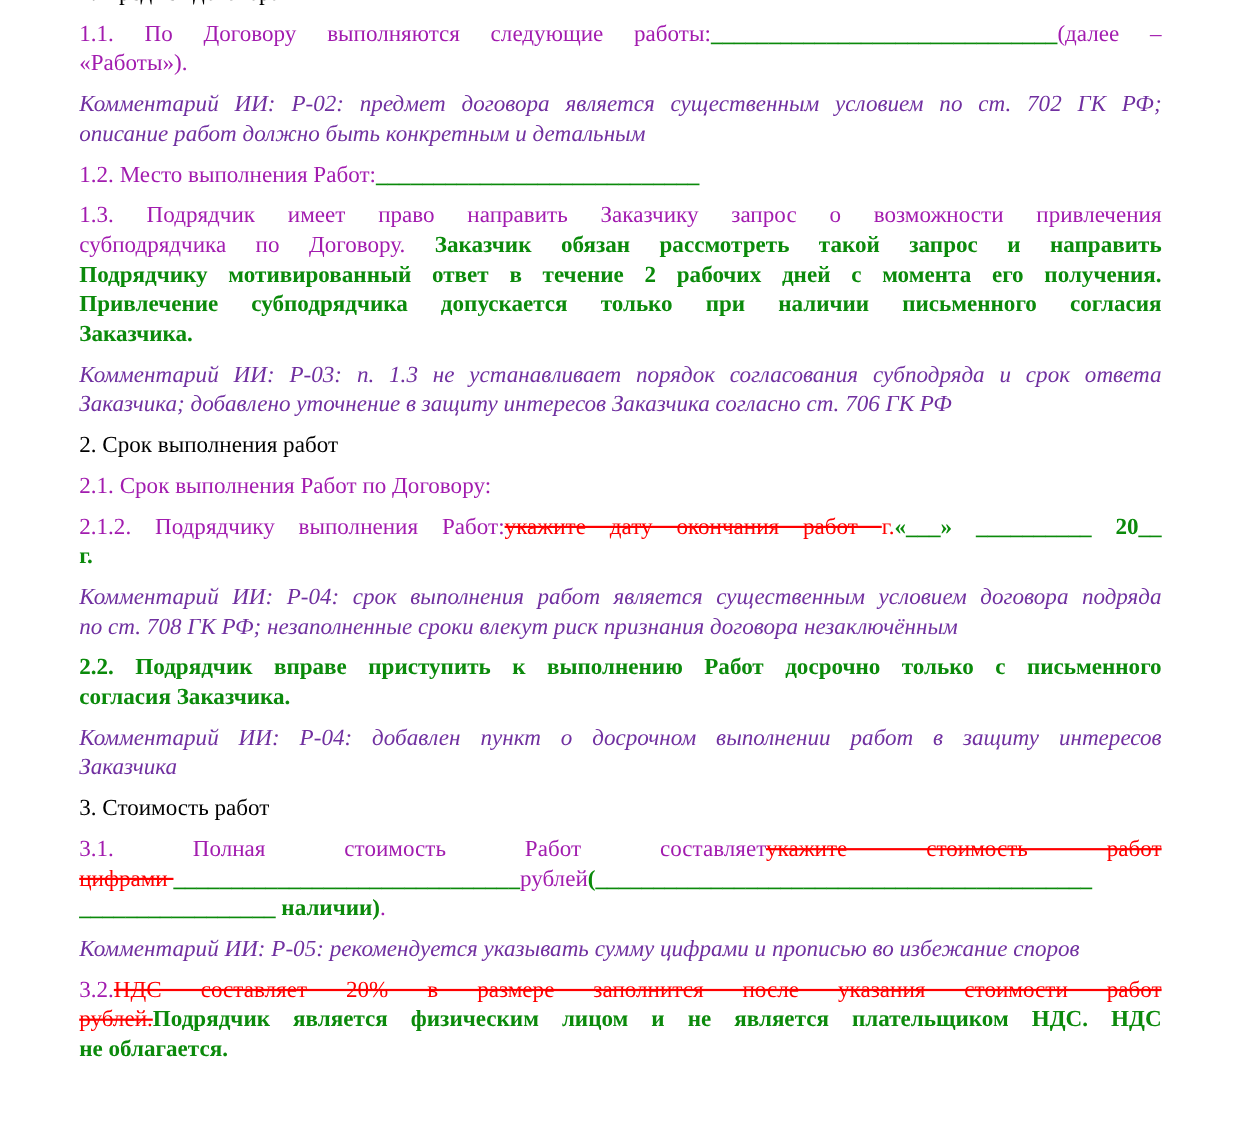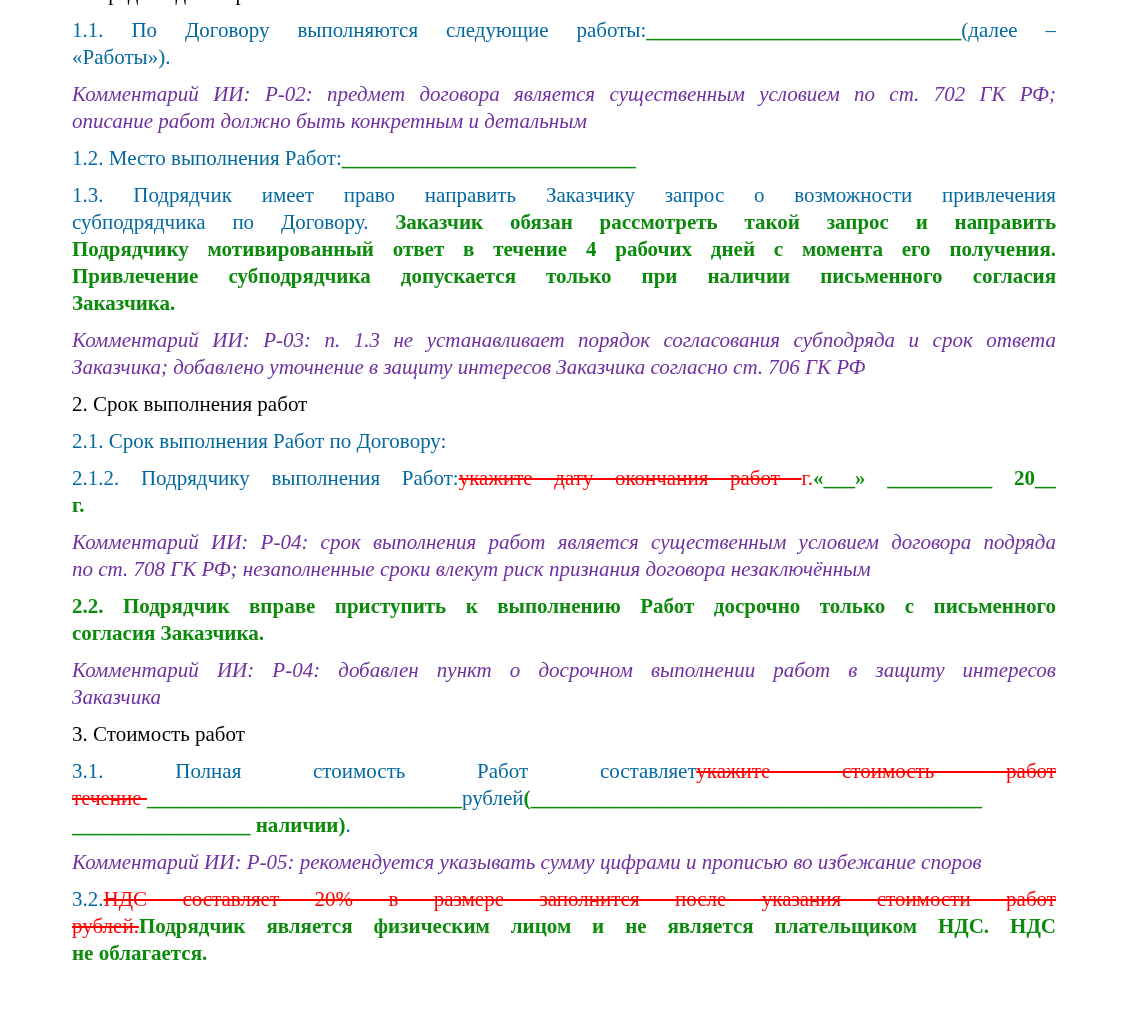--- a/index.html
+++ b/index.html
@@ -19,21 +19,21 @@
     font-size: 21px;
     line-height: 27px;
     color: #000000;
   }
   .para { margin: 0 0 10px 0; }
   .para.heading-clipped { height: 7px; overflow: hidden; }
   .para.heading-clipped .line { margin-top: -20px; }
   .line { text-align: left; white-space: normal; }
   .line.just { text-align: justify; text-align-last: justify; }
   .seg { }
-  .seg-text { color: #0369a1; }
+  .seg-text { color: #a21caf; }
   .seg-del  { color: #ff0000; text-decoration: line-through; }
   .seg-red  { color: #ff0000; }
   .seg-ins  { color: #0b8a0b; font-weight: bold; }
   .seg-blank{ color: #0b8a0b; font-weight: bold; letter-spacing: 0; }
   .para.comment .line { color: #7030a0; font-style: italic; }
   .para.comment .seg-text { color: #7030a0; }
   .para.heading .seg-text, .para.heading-clipped .seg-text { color: #000000; margin-top: 40px; }
 </style>
 </head>
 <body>
@@ -49,21 +49,21 @@
     <div class="para comment">
       <div class="line just"><span class="seg seg-text">Комментарий ИИ: Р-02: предмет договора является существенным условием по ст. 702 ГК РФ;</span></div>
       <div class="line"><span class="seg seg-text">описание работ должно быть конкретным и детальным</span></div>
     </div>
     <div class="para body">
       <div class="line"><span class="seg seg-text">1.2. Место выполнения Работ:</span><span class="seg seg-blank">____________________________</span></div>
     </div>
     <div class="para body">
       <div class="line just"><span class="seg seg-text">1.3. Подрядчик имеет право направить Заказчику запрос о возможности привлечения</span></div>
       <div class="line just"><span class="seg seg-text">субподрядчика по Договору. </span><span class="seg seg-ins">Заказчик обязан рассмотреть такой запрос и направить</span></div>
-      <div class="line just"><span class="seg seg-ins">Подрядчику мотивированный ответ в течение 4 рабочих дней с момента его получения.</span></div>
+      <div class="line just"><span class="seg seg-ins">Подрядчику мотивированный ответ в течение 2 рабочих дней с момента его получения.</span></div>
       <div class="line just"><span class="seg seg-ins">Привлечение субподрядчика допускается только при наличии письменного согласия</span></div>
       <div class="line"><span class="seg seg-ins">Заказчика.</span></div>
     </div>
     <div class="para comment">
       <div class="line just"><span class="seg seg-text">Комментарий ИИ: Р-03: п. 1.3 не устанавливает порядок согласования субподряда и срок ответа</span></div>
       <div class="line"><span class="seg seg-text">Заказчика; добавлено уточнение в защиту интересов Заказчика согласно ст. 706 ГК РФ</span></div>
     </div>
     <div class="para heading">
       <div class="line"><span class="seg seg-text">2. Срок выполнения работ</span></div>
     </div>
@@ -84,21 +84,21 @@
     </div>
     <div class="para comment">
       <div class="line just"><span class="seg seg-text">Комментарий ИИ: Р-04: добавлен пункт о досрочном выполнении работ в защиту интересов</span></div>
       <div class="line"><span class="seg seg-text">Заказчика</span></div>
     </div>
     <div class="para heading">
       <div class="line"><span class="seg seg-text">3. Стоимость работ</span></div>
     </div>
     <div class="para body">
       <div class="line just"><span class="seg seg-text">3.1. Полная стоимость Работ составляет</span><span class="seg seg-del">укажите стоимость работ</span></div>
-      <div class="line"><span class="seg seg-del">течение </span><span class="seg seg-blank">______________________________</span><span class="seg seg-text">рублей</span><span class="seg seg-ins">(</span><span class="seg seg-blank">___________________________________________</span></div>
+      <div class="line"><span class="seg seg-del">цифрами </span><span class="seg seg-blank">______________________________</span><span class="seg seg-text">рублей</span><span class="seg seg-ins">(</span><span class="seg seg-blank">___________________________________________</span></div>
       <div class="line"><span class="seg seg-blank">_________________</span><span class="seg seg-ins"> наличии)</span><span class="seg seg-text">.</span></div>
     </div>
     <div class="para comment">
       <div class="line"><span class="seg seg-text">Комментарий ИИ: Р-05: рекомендуется указывать сумму цифрами и прописью во избежание споров</span></div>
     </div>
     <div class="para body">
       <div class="line just"><span class="seg seg-text">3.2.</span><span class="seg seg-del">НДС составляет 20% в размере заполнится после указания стоимости работ</span></div>
       <div class="line just"><span class="seg seg-del">рублей.</span><span class="seg seg-ins">Подрядчик является физическим лицом и не является плательщиком НДС. НДС</span></div>
       <div class="line"><span class="seg seg-ins">не облагается.</span></div>
     </div>

